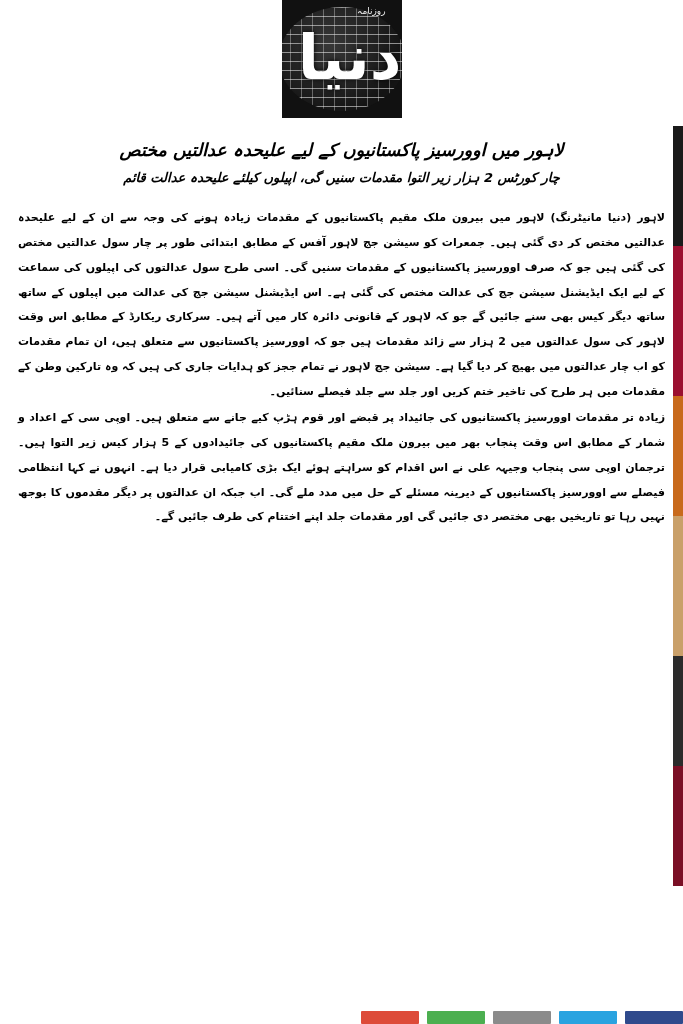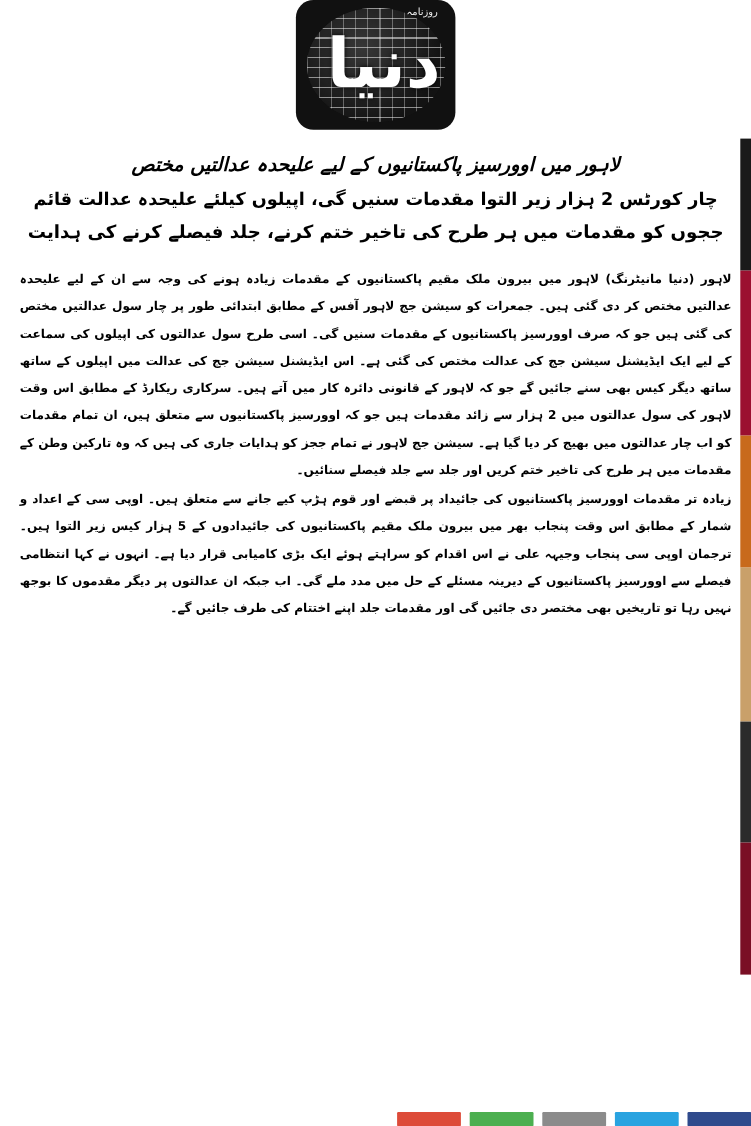--- a/index.html
+++ b/index.html
@@ -37,25 +37,24 @@
 
   
   .masthead {
     width: 100%;
     display: flex;
     justify-content: center;
     padding-top: 0px;
   }
   .logo {
     position: relative;
-    width: 145px;
+    width: 120px;
     height: 118px;
     background: #111111;
     overflow: hidden;
-    border-radius: 16px;
   }
   .logo .globe {
     position: absolute;
     left: 50%;
     top: 50%;
     transform: translate(-50%, -50%);
     width: 126px;
     height: 104px;
     border-radius: 50%;
     background:
@@ -92,21 +91,21 @@
     margin-top: 16px;
     text-align: center;
   }
   .headline {
     color: #000;
     font-weight: bold;
     line-height: 1.85;
     direction: rtl;
   }
   .headline.main { font-size: 17.5px; font-style: italic; }
-  .headline.sub  { font-size: 16px; }
+  .headline.sub  { font-size: 13px; font-style: italic; }
   .headline.sub2 { font-size: 16.5px; }
 
   
   .body-copy {
     margin-top: 16px;
     direction: rtl;
     text-align: justify;
     text-align-last: right;
     color: #000;
     font-size: 11px;
@@ -154,21 +153,20 @@
     <div class="logo">
       <div class="globe"></div>
       <div class="smalltext">روزنامہ</div>
       <div class="wordmark">دنیا</div>
     </div>
   </div>
 
   <div class="headlines">
     <div class="headline main">لاہور میں اوورسیز پاکستانیوں کے لیے علیحدہ عدالتیں مختص</div>
     <div class="headline sub">چار کورٹس 2 ہزار زیر التوا مقدمات سنیں گی، اپیلوں کیلئے علیحدہ عدالت قائم</div>
-    <div class="headline sub2">ججوں کو مقدمات میں ہر طرح کی تاخیر ختم کرنے، جلد فیصلے کرنے کی ہدایت</div>
   </div>
 
   <div class="body-copy">
     <p>لاہور (دنیا مانیٹرنگ) لاہور میں بیرون ملک مقیم پاکستانیوں کے مقدمات زیادہ ہونے کی وجہ سے ان کے لیے علیحدہ عدالتیں مختص کر دی گئی ہیں۔ جمعرات کو سیشن جج لاہور آفس کے مطابق ابتدائی طور پر چار سول عدالتیں مختص کی گئی ہیں جو کہ صرف اوورسیز پاکستانیوں کے مقدمات سنیں گی۔ اسی طرح سول عدالتوں کی اپیلوں کی سماعت کے لیے ایک ایڈیشنل سیشن جج کی عدالت مختص کی گئی ہے۔ اس ایڈیشنل سیشن جج کی عدالت میں اپیلوں کے ساتھ ساتھ دیگر کیس بھی سنے جائیں گے جو کہ لاہور کے قانونی دائرہ کار میں آتے ہیں۔ سرکاری ریکارڈ کے مطابق اس وقت لاہور کی سول عدالتوں میں 2 ہزار سے زائد مقدمات ہیں جو کہ اوورسیز پاکستانیوں سے متعلق ہیں، ان تمام مقدمات کو اب چار عدالتوں میں بھیج کر دیا گیا ہے۔ سیشن جج لاہور نے تمام ججز کو ہدایات جاری کی ہیں کہ وہ تارکین وطن کے مقدمات میں ہر طرح کی تاخیر ختم کریں اور جلد سے جلد فیصلے سنائیں۔</p>
     <p>زیادہ تر مقدمات اوورسیز پاکستانیوں کی جائیداد پر قبضے اور قوم ہڑپ کیے جانے سے متعلق ہیں۔ اوپی سی کے اعداد و شمار کے مطابق اس وقت پنجاب بھر میں بیرون ملک مقیم پاکستانیوں کی جائیدادوں کے 5 ہزار کیس زیر التوا ہیں۔ ترجمان اوپی سی پنجاب وجیہہ علی نے اس اقدام کو سراہتے ہوئے ایک بڑی کامیابی قرار دیا ہے۔ انہوں نے کہا انتظامی فیصلے سے اوورسیز پاکستانیوں کے دیرینہ مسئلے کے حل میں مدد ملے گی۔ اب جبکہ ان عدالتوں پر دیگر مقدموں کا بوجھ نہیں رہا تو تاریخیں بھی مختصر دی جائیں گی اور مقدمات جلد اپنے اختتام کی طرف جائیں گے۔</p>
   </div>
 
 </div>
 
 <div class="social-bar" id="social-bar">

